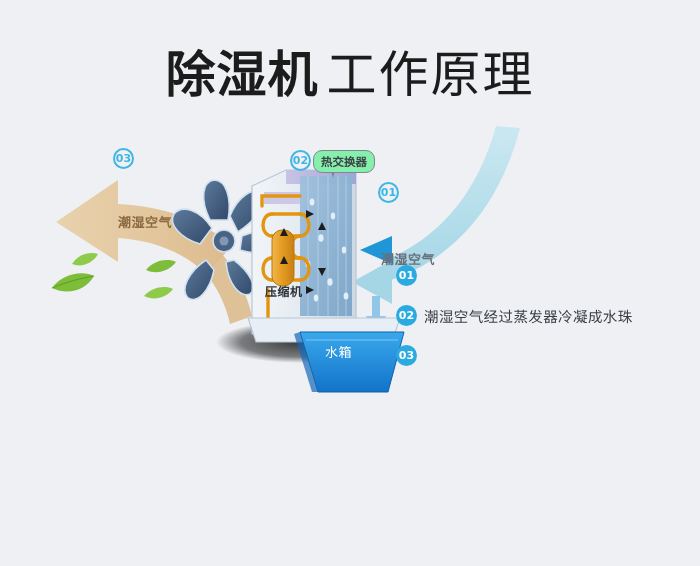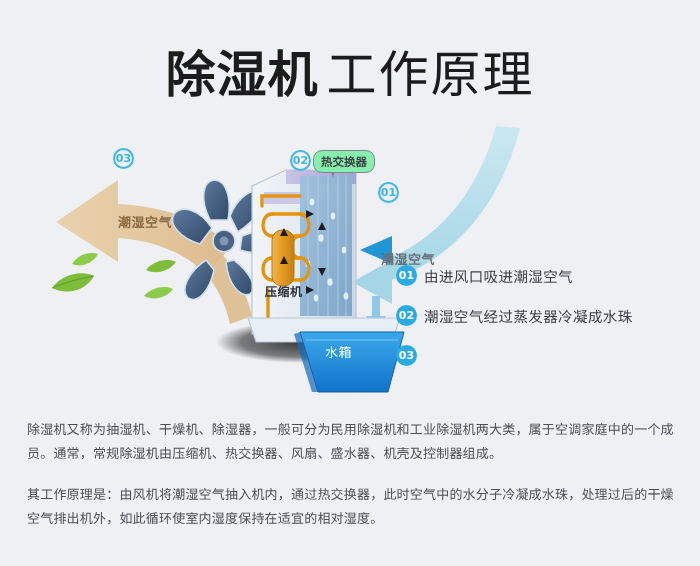--- a/index.html
+++ b/index.html
@@ -319,29 +319,24 @@
     <div class="badge-ring bdg-01">01</div>
     <div class="diag-label lbl-humid">潮湿空气</div>
 
     <div class="diag-label lbl-comp">压缩机</div>
     <div class="diag-label lbl-tank">水箱</div>
   </div>
 
   <div class="legend">
     <div class="legend-row">
       <span class="legend-badge">01</span>
-      <span class="legend-text">由进风口吸进潮湿空气</span>
     </div>
     <div class="legend-row">
       <span class="legend-badge">02</span>
       <span class="legend-text">潮湿空气经过蒸发器冷凝成水珠</span>
     </div>
     <div class="legend-row">
       <span class="legend-badge">03</span>
     </div>
   </div>
 
-  <div class="copy">
-    <p class="para1">除湿机又称为抽湿机、干燥机、除湿器，一般可分为民用除湿机和工业除湿机两大类，属于空调家庭中的一个成员。通常，常规除湿机由压缩机、热交换器、风扇、盛水器、机壳及控制器组成。</p>
-    <p class="para2">其工作原理是：由风机将潮湿空气抽入机内，通过热交换器，此时空气中的水分子冷凝成水珠，处理过后的干燥空气排出机外，如此循环使室内湿度保持在适宜的相对湿度。</p>
-  </div>
 
 </div>
 
 </body></html>

